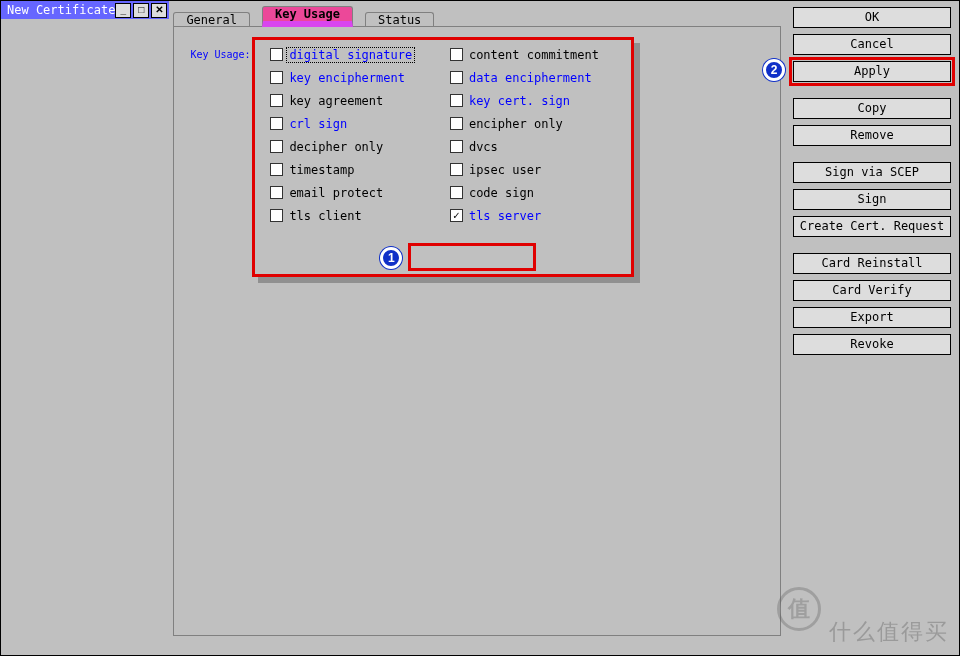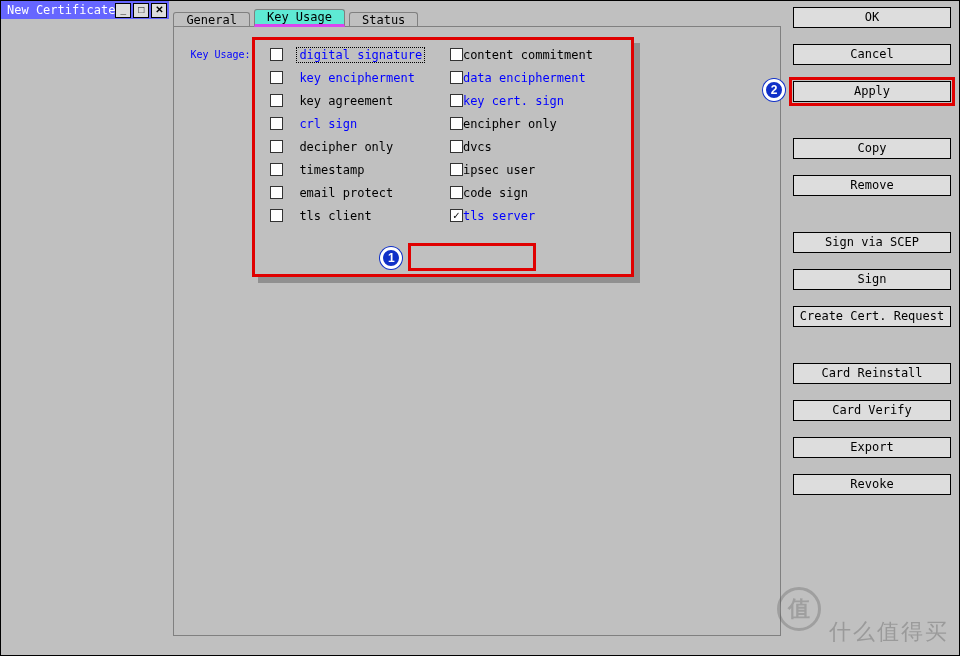--- a/index.html
+++ b/index.html
@@ -20,36 +20,36 @@
     flex:1; background:#c0c0c0; display:flex; position:relative;
   }
   .main-panel{
     flex:1; padding:6px 6px 6px 4px; position:relative;
   }
   .tabs-row{
     display:flex; height:20px; align-items:flex-end;
   }
   .tab{
     padding:0 12px; border:1px solid #808080; border-bottom:none; background:#c0c0c0;
-    font-family:"Lucida Console",monospace; font-size:12px; margin-right:4px;
+    font-family:"Lucida Console",monospace; font-size:12px; margin-right:12px;
     border-top-left-radius:3px;border-top-right-radius:3px;
   }
-  .tab.active{ background:#5eead4; border-bottom:3px solid #d946ef; position:relative; z-index:2;}
+  .tab.active{ background:#ec4899; border-bottom:6px solid #d946ef; position:relative; z-index:2;font-weight:bold;}
   .tab-content{
     border:1px solid #808080; background:#c0c0c0; height:610px; margin-top:-1px; padding:18px 10px 10px 10px; position:relative;
   }
   .ku-label{
     position:absolute; left:16px; top:22px; color:#0000ff; font-size:10px;
   }
   .checkbox-area{
     position:absolute; left:96px; top:16px; width:360px;
   }
   .check-row{ height:23px; display:flex; align-items:center; }
-  .check-col-left{ width:189px; display:flex; align-items:center; gap:16px; }
-  .check-col-right{ width:190px; display:flex; align-items:center; position:relative;}
+  .check-col-left{ width:189px; display:flex; align-items:center; gap:6px; }
+  .check-col-right{ width:190px; display:flex; align-items:center; gap:6px; position:relative;}
   .checkbox{
     width:13px;height:13px; border:1px solid #333; background:#fff; display:flex; align-items:center; justify-content:center; flex-shrink:0;
     font-size:11px; line-height:11px;
   }
   .checkbox.checked::after{ content:"✓"; color:#000; font-weight:bold; font-size:11px; }
   .chk-label{ font-size:12px; }
   .chk-label.blue{ color:#0000ff; }
   .focus-outline{ border:1px dotted #000; padding:0 2px; margin-left:-3px;}
   
   .anno-rect{
@@ -59,21 +59,21 @@
     box-shadow:6px 6px 0 rgba(0,0,0,0.25);
   }
   
   .callout{
     position:absolute; width:22px; height:22px; border-radius:50%; background:#1030c8; border:3px solid #fff;
     box-shadow:0 0 0 1px #1030c8; color:#fff; font-weight:bold; font-size:12px; display:flex; align-items:center; justify-content:center;
     font-family:Arial,sans-serif;
   }
   
   .right-col{
-    width:172px; padding:6px 8px 8px 6px; display:flex; flex-direction:column; gap:16px;
+    width:172px; padding:6px 8px 8px 6px; display:flex; flex-direction:column; gap:6px;
     background:#c0c0c0;
   }
   .rbtn{
     height:21px; border:1px solid #000; background:#ddd; text-align:center; font-size:12px; line-height:19px;
     font-family:"Lucida Console",monospace; position:relative;
   }
   .rbtn-wrap{ position:relative; }
   .btn-redbox{
     position:absolute; border:3px solid #e00000; pointer-events:none; left:-4px; top:-4px; right:-4px; bottom:-4px;
   }

